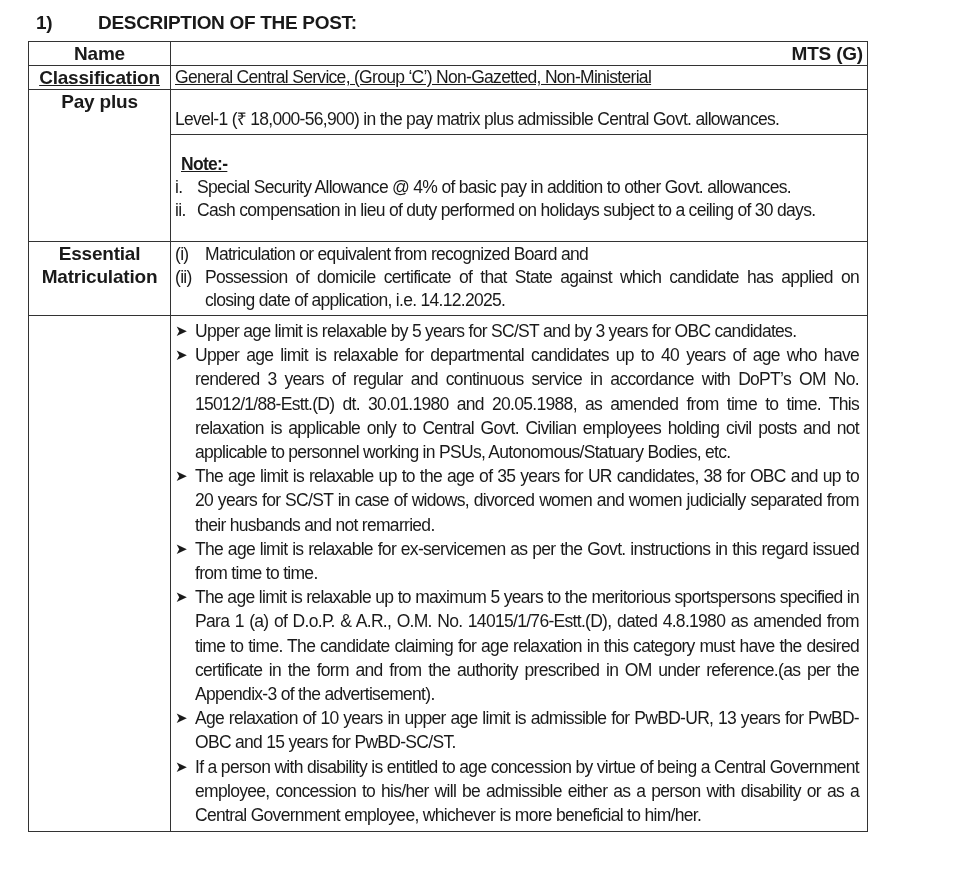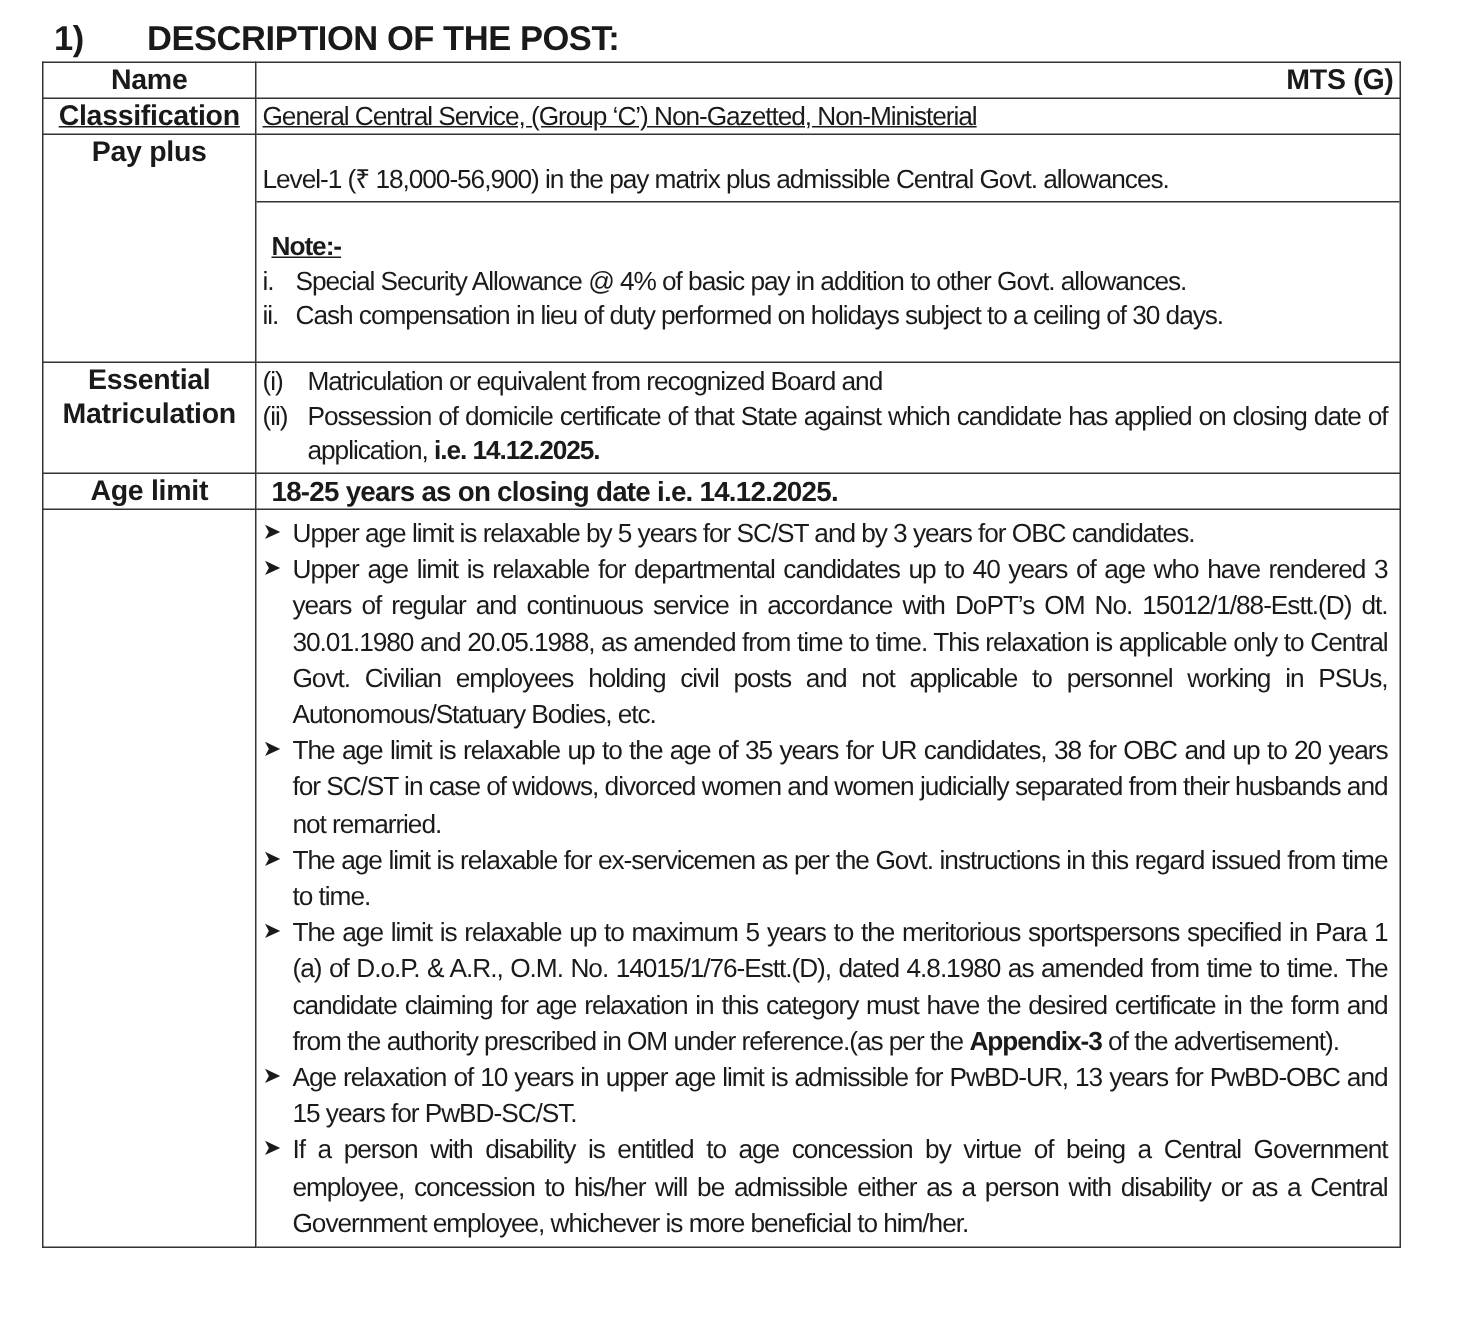--- a/index.html
+++ b/index.html
@@ -1,37 +1,37 @@
 <!DOCTYPE html>
 <html><head>
 <meta charset="utf-8">
 <style>
   html, body { margin: 0; padding: 0; background: #ffffff; }
   body { width: 975px; height: 892px; position: relative; overflow: hidden;
          font-family: "Liberation Sans", sans-serif; color: #1a1a1a; }
-  .heading { position: absolute; left: 36px; top: 12px; font-size: 23px; font-weight: bold;
+  .heading { position: absolute; left: 36px; top: 12px; font-size: 19px; font-weight: bold;
              letter-spacing: -0.3px; }
   .heading .num { display: inline-block; width: 62px; }
-  table.post { position: absolute; left: 28px; top: 41px; width: 906px;
+  table.post { position: absolute; left: 28px; top: 41px; width: 840px;
                border-collapse: collapse; font-size: 17.5px; letter-spacing: -0.7px; }
   table.post td { border: 1.5px solid #333; padding: 0 4px; vertical-align: top; line-height: 23px; }
   td.label { width: 133px; font-weight: bold; text-align: center; vertical-align: middle;
              letter-spacing: -0.2px; font-size: 19px; }
   td.name-val { text-align: right; font-weight: bold; font-size: 19px; letter-spacing: -0.2px;
                 line-height: 27px; }
   .row-class td { line-height: 27px; text-decoration: underline; }
   .pay-sub { margin: 16px -4px; padding: 2px 4px 3px 4px; }
   .pay-sub.top { border-bottom: 1.5px solid #333; }
   .note-title { font-weight: bold; text-decoration: underline; padding-left: 6px; }
   .pay-item { display: flex; }
   .pay-item .mk { width: 22px; flex: none; }
   .qual-item { display: flex; text-align: justify; }
   .qual-item .mk { width: 30px; flex: none; }
   .qual-item .txt { flex: 1; }
-  .bold { font-weight: bold; }
+  .bold { font-weight: normal; }
   .age-val { font-weight: bold; font-size: 18.5px; line-height: 30px; padding-left: 10px !important;
              letter-spacing: -0.5px; }
   .relax-cell { padding: 3px 8px 4px 4px !important; }
   .bullet { display: flex; text-align: justify; line-height: 24.2px; }
   .bullet .arrow { width: 20px; flex: none; font-size: 15px; }
   .bullet .txt { flex: 1; }
 </style>
 </head>
 <body>
 
@@ -76,24 +76,20 @@
         <span class="mk">(i)</span>
         <span class="txt">Matriculation or equivalent from recognized Board and</span>
       </div>
       <div class="qual-item">
         <span class="mk">(ii)</span>
         <span class="txt"><span>Possession of domicile certificate of that State against which candidate has applied on closing date of application, </span><span class="bold">i.e. 14.12.2025.</span></span>
       </div>
     </td>
   </tr>
   <tr>
-    <td class="label">Age limit</td>
-    <td class="age-val">18-25 years as on closing date i.e. 14.12.2025.</td>
-  </tr>
-  <tr>
     <td></td>
     <td class="relax-cell">
       <div class="bullet">
         <span class="arrow">➤</span>
         <span class="txt">Upper age limit is relaxable by 5 years for SC/ST and by 3 years for OBC candidates.</span>
       </div>
       <div class="bullet">
         <span class="arrow">➤</span>
         <span class="txt">Upper age limit is relaxable for departmental candidates up to 40 years of age who have rendered 3 years of regular and continuous service in accordance with DoPT’s OM No. 15012/1/88-Estt.(D) dt. 30.01.1980 and 20.05.1988, as amended from time to time. This relaxation is applicable only to Central Govt. Civilian employees holding civil posts and not applicable to personnel working in PSUs, Autonomous/Statuary Bodies, etc.</span>
       </div>

